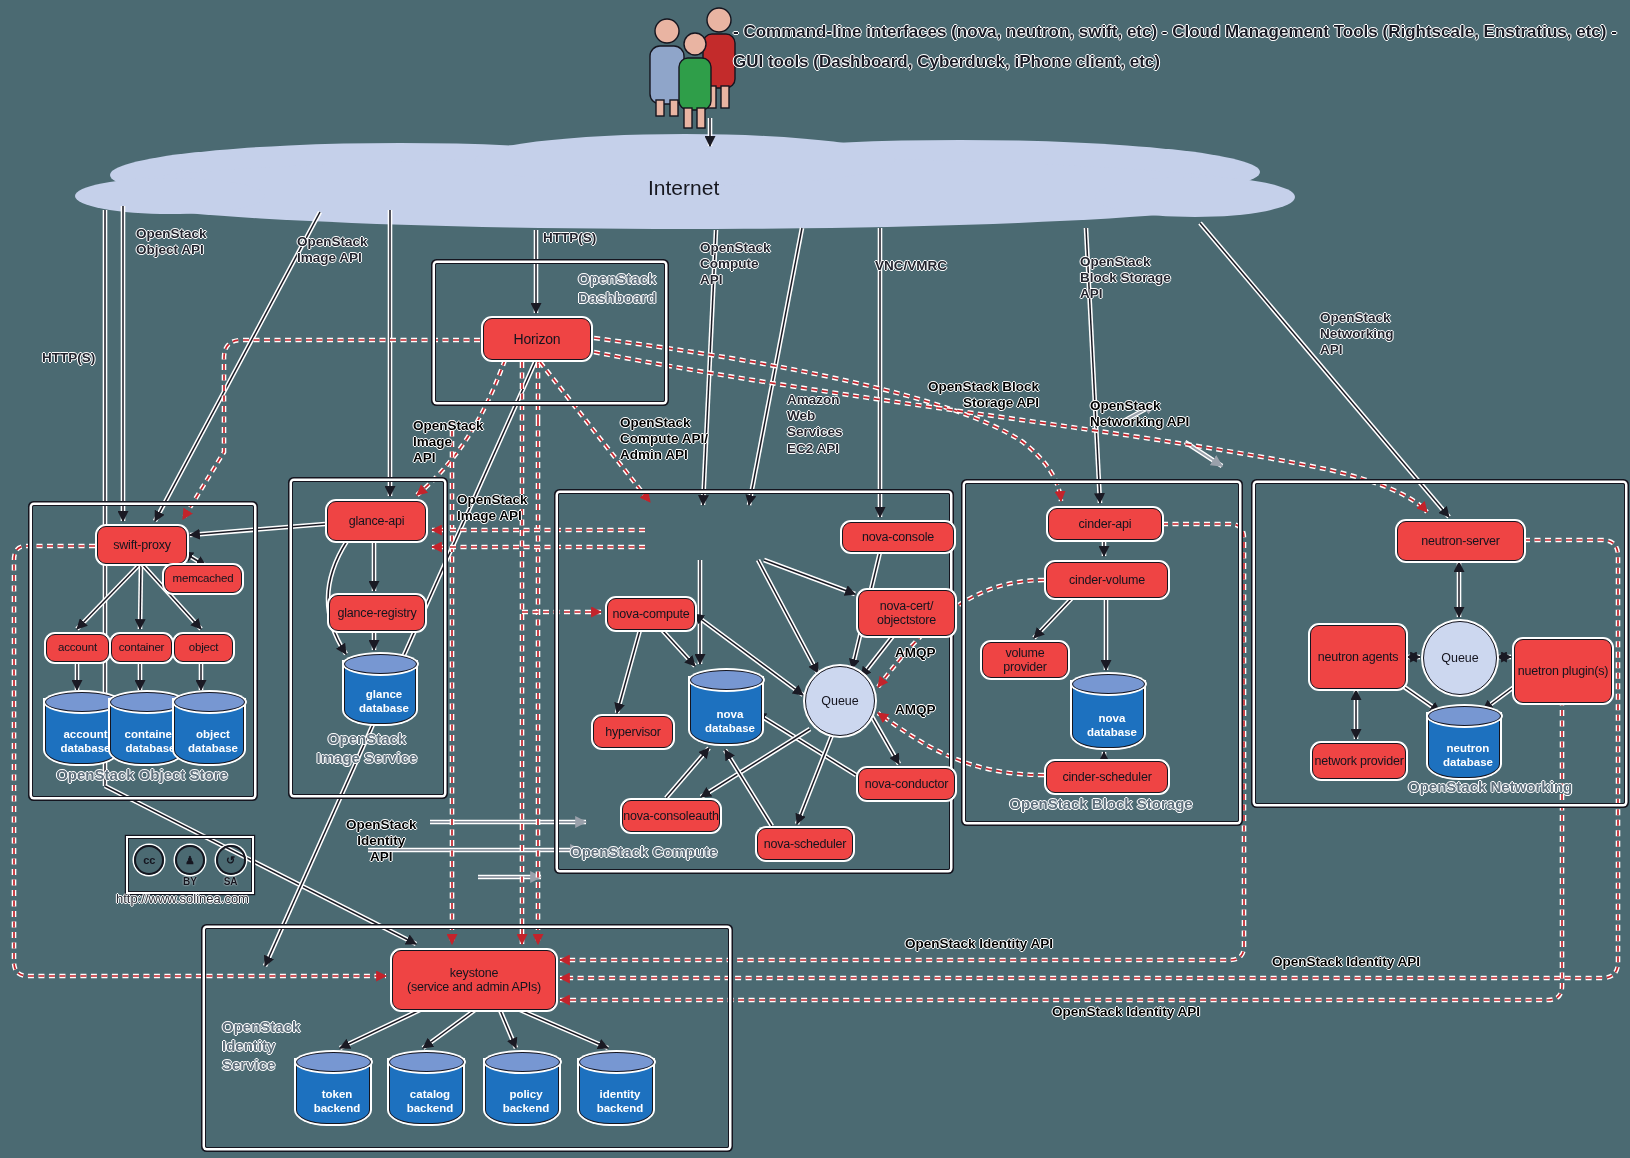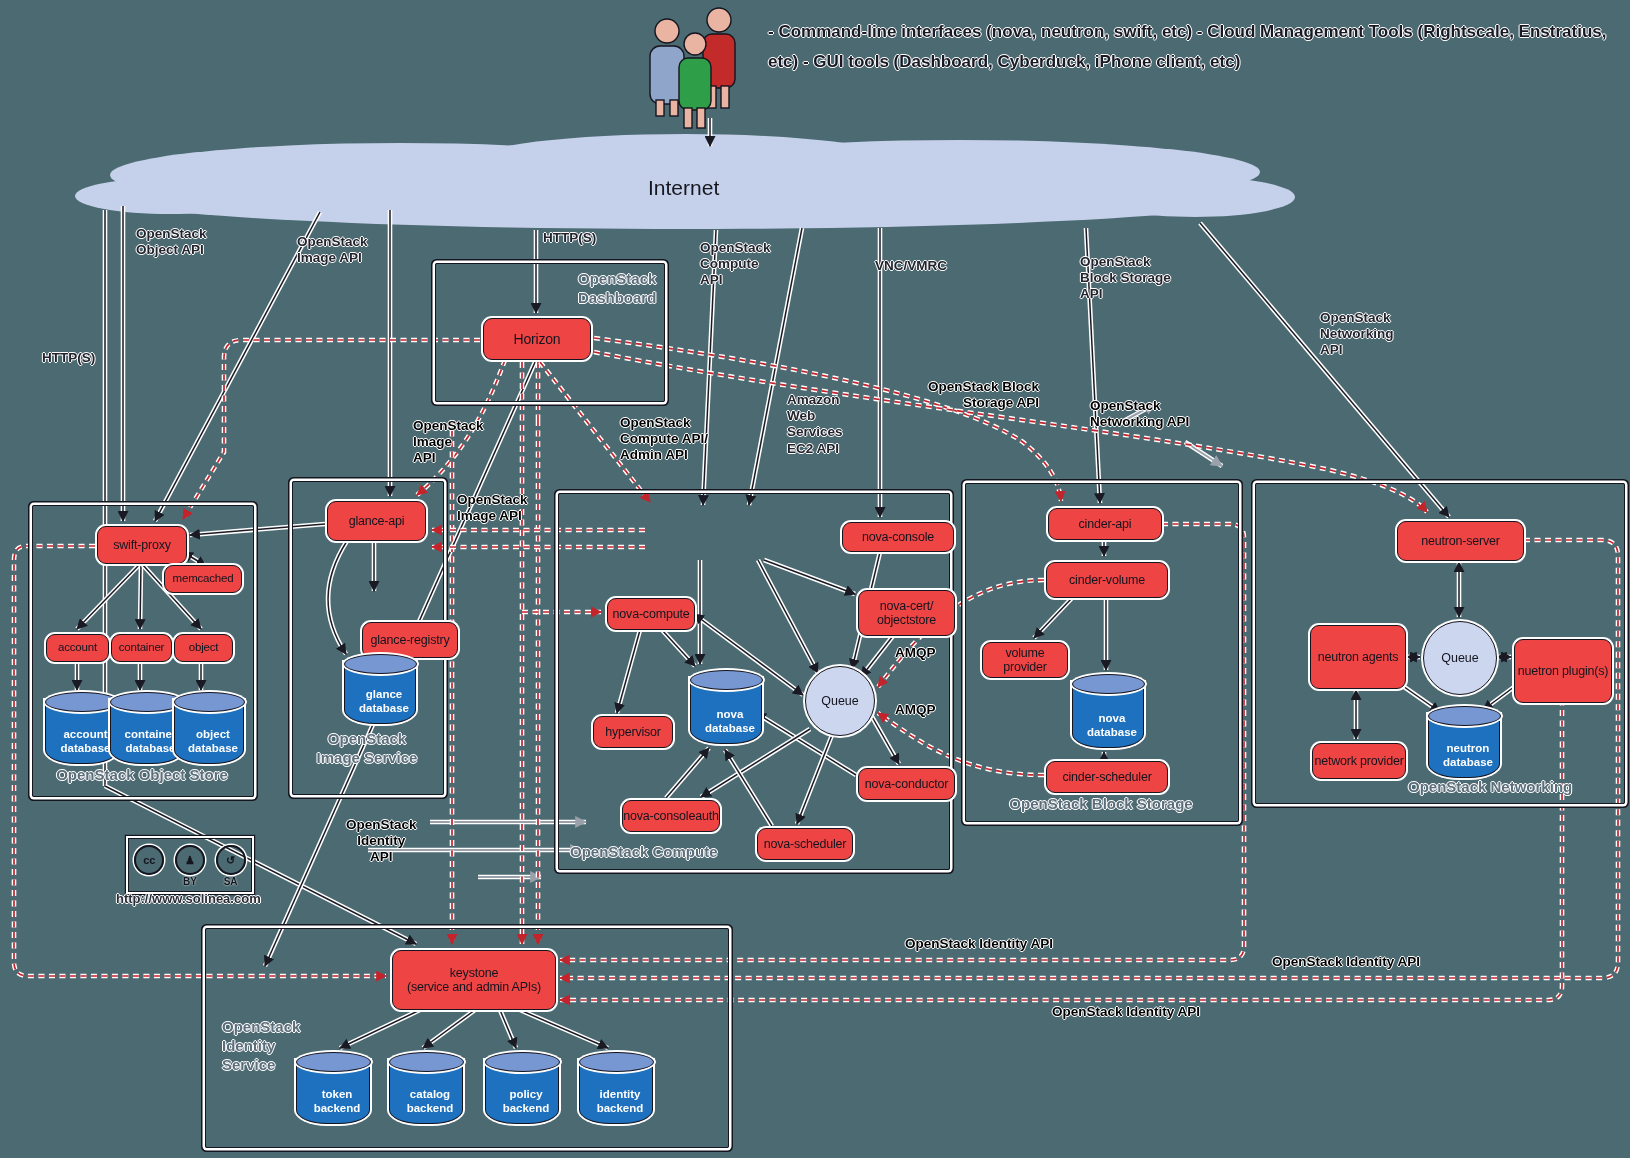--- a/index.html
+++ b/index.html
@@ -16,40 +16,40 @@
         font-size:12.5px;color:#14141e;white-space:pre-line;line-height:1.15;letter-spacing:-.2px;}
   .section{position:absolute;z-index:2;border:1.2px solid #15151f;border-radius:2px;
         box-shadow:0 0 0 2.5px #fff,0 0 0 4px #15151f;background:transparent;}
   .section-title{position:absolute;z-index:4;color:#5d6e7b;font-weight:bold;font-size:15px;white-space:pre-line;
         text-shadow:-1px 0 0 #fff,1px 0 0 #fff,0 -1px 0 #fff,0 1px 0 #fff;line-height:1.25;}
   .lbl{position:absolute;z-index:4;color:#22232d;font-weight:bold;font-size:13.5px;white-space:pre-line;line-height:1.2;
         text-shadow:-1px 0 0 #fff,1px 0 0 #fff,0 -1px 0 #fff,0 1px 0 #fff;}
   .rlbl{position:absolute;z-index:4;color:#000000;font-weight:bold;font-size:13.5px;white-space:pre-line;line-height:1.2;
         text-shadow:-1px 0 0 #fff,1px 0 0 #fff,0 -1px 0 #fff,0 1px 0 #fff;}
   .caption{position:absolute;z-index:4;color:#181924;font-weight:bold;font-size:17px;line-height:30px;
-        text-shadow:-1px 0 0 #fff,1px 0 0 #fff,0 -1px 0 #fff,0 1px 0 #fff;margin-left:35px;}
+        text-shadow:-1px 0 0 #fff,1px 0 0 #fff,0 -1px 0 #fff,0 1px 0 #fff;}
   .cyl{position:absolute;z-index:3;background:#1d71bf;border:1.5px solid #15151f;
        border-radius:0 0 31px 31px / 0 0 14px 14px;box-shadow:0 0 0 2px #fff;
        display:flex;align-items:flex-end;justify-content:center;padding-left:8px;}
   .cyl::before{content:"";position:absolute;left:-1.5px;right:-1.5px;top:-9px;height:18px;background:#7797d2;
        border:1.5px solid #15151f;border-radius:50%;box-shadow:0 0 0 2px #fff;}
   .cyl-label{position:relative;z-index:2;color:#fff;font-weight:bold;font-size:11.5px;text-align:center;
        white-space:pre-line;line-height:1.2;padding-bottom:7px;}
   .qcircle{position:absolute;z-index:3;background:#ccd7ef;border:1.5px solid #15151f;border-radius:50%;
        box-shadow:0 0 0 2px #fff;display:flex;align-items:center;justify-content:center;
        font-size:12.5px;color:#14141e;}
   .internet-lbl{position:absolute;z-index:4;font-size:21px;color:#16171f;}
   .lic-box{position:absolute;z-index:3;border:1.5px solid #15151f;box-shadow:0 0 0 2px #fff,0 0 0 3.2px #15151f;
        display:flex;align-items:flex-start;justify-content:space-around;padding-top:6px;}
   .lic-circle{width:26px;height:26px;border:2px solid #15151f;border-radius:50%;display:flex;align-items:center;
        justify-content:center;font-weight:bold;font-size:11px;color:#15151f;background:transparent;
        box-shadow:0 0 0 1.5px #fff;}
   .lic-sub{font-size:10px;font-weight:bold;color:#15151f;text-align:center;line-height:1;margin-top:2px;
        text-shadow:0 0 2px #fff;}
-  .url{position:absolute;z-index:4;font-size:13px;font-weight:bold;color:#2a2b35;
+  .url{position:absolute;z-index:4;font-size:13px;font-weight:normal;color:#2a2b35;
        text-shadow:-1px 0 0 #fff,1px 0 0 #fff,0 -1px 0 #fff,0 1px 0 #fff;}
 </style>
 </head>
 <body>
 
 <div id="stage">
 
 <svg id="wires" width="1630" height="1158" viewBox="0 0 1630 1158">
   <defs>
     <marker id="aB" markerUnits="userSpaceOnUse" markerWidth="11" markerHeight="11" viewBox="0 0 10 10" refX="9" refY="5" orient="auto-start-reverse">
@@ -338,21 +338,21 @@
         <div class="lic-circle">↺</div>
         <div class="lic-sub">SA</div>
       </div>
 </div>
 <div class="url" style="left:116px;top:891px;">http://www.solinea.com</div>
 
 <div class="section" style="left:292px;top:481px;width:150px;height:312px;"></div>
 <div class="section-title" style="left:292px;top:730px;width:150px;text-align:center;">OpenStack
 Image Service</div>
 <div class="node" style="left:327px;top:501px;width:97px;height:38px;">glance-api</div>
-<div class="node" style="left:329px;top:622px;width:94px;height:34px;margin-left:33px;">glance-registry</div>
+<div class="node" style="left:329px;top:595px;width:94px;height:34px;">glance-registry</div>
 <div class="cyl" style="left:344px;top:662px;width:62px;height:60px;">
       <span class="cyl-label">glance
 database</span>
     </div>
 
 <div class="section" style="left:558px;top:493px;width:390px;height:375px;"></div>
 <div class="section-title" style="left:570px;top:843px;">OpenStack Compute</div>
 <div class="node" style="left:842px;top:522px;width:110px;height:28px;">nova-console</div>
 <div class="node" style="left:858px;top:590px;width:95px;height:44px;">nova-cert/
 objectstore</div>

